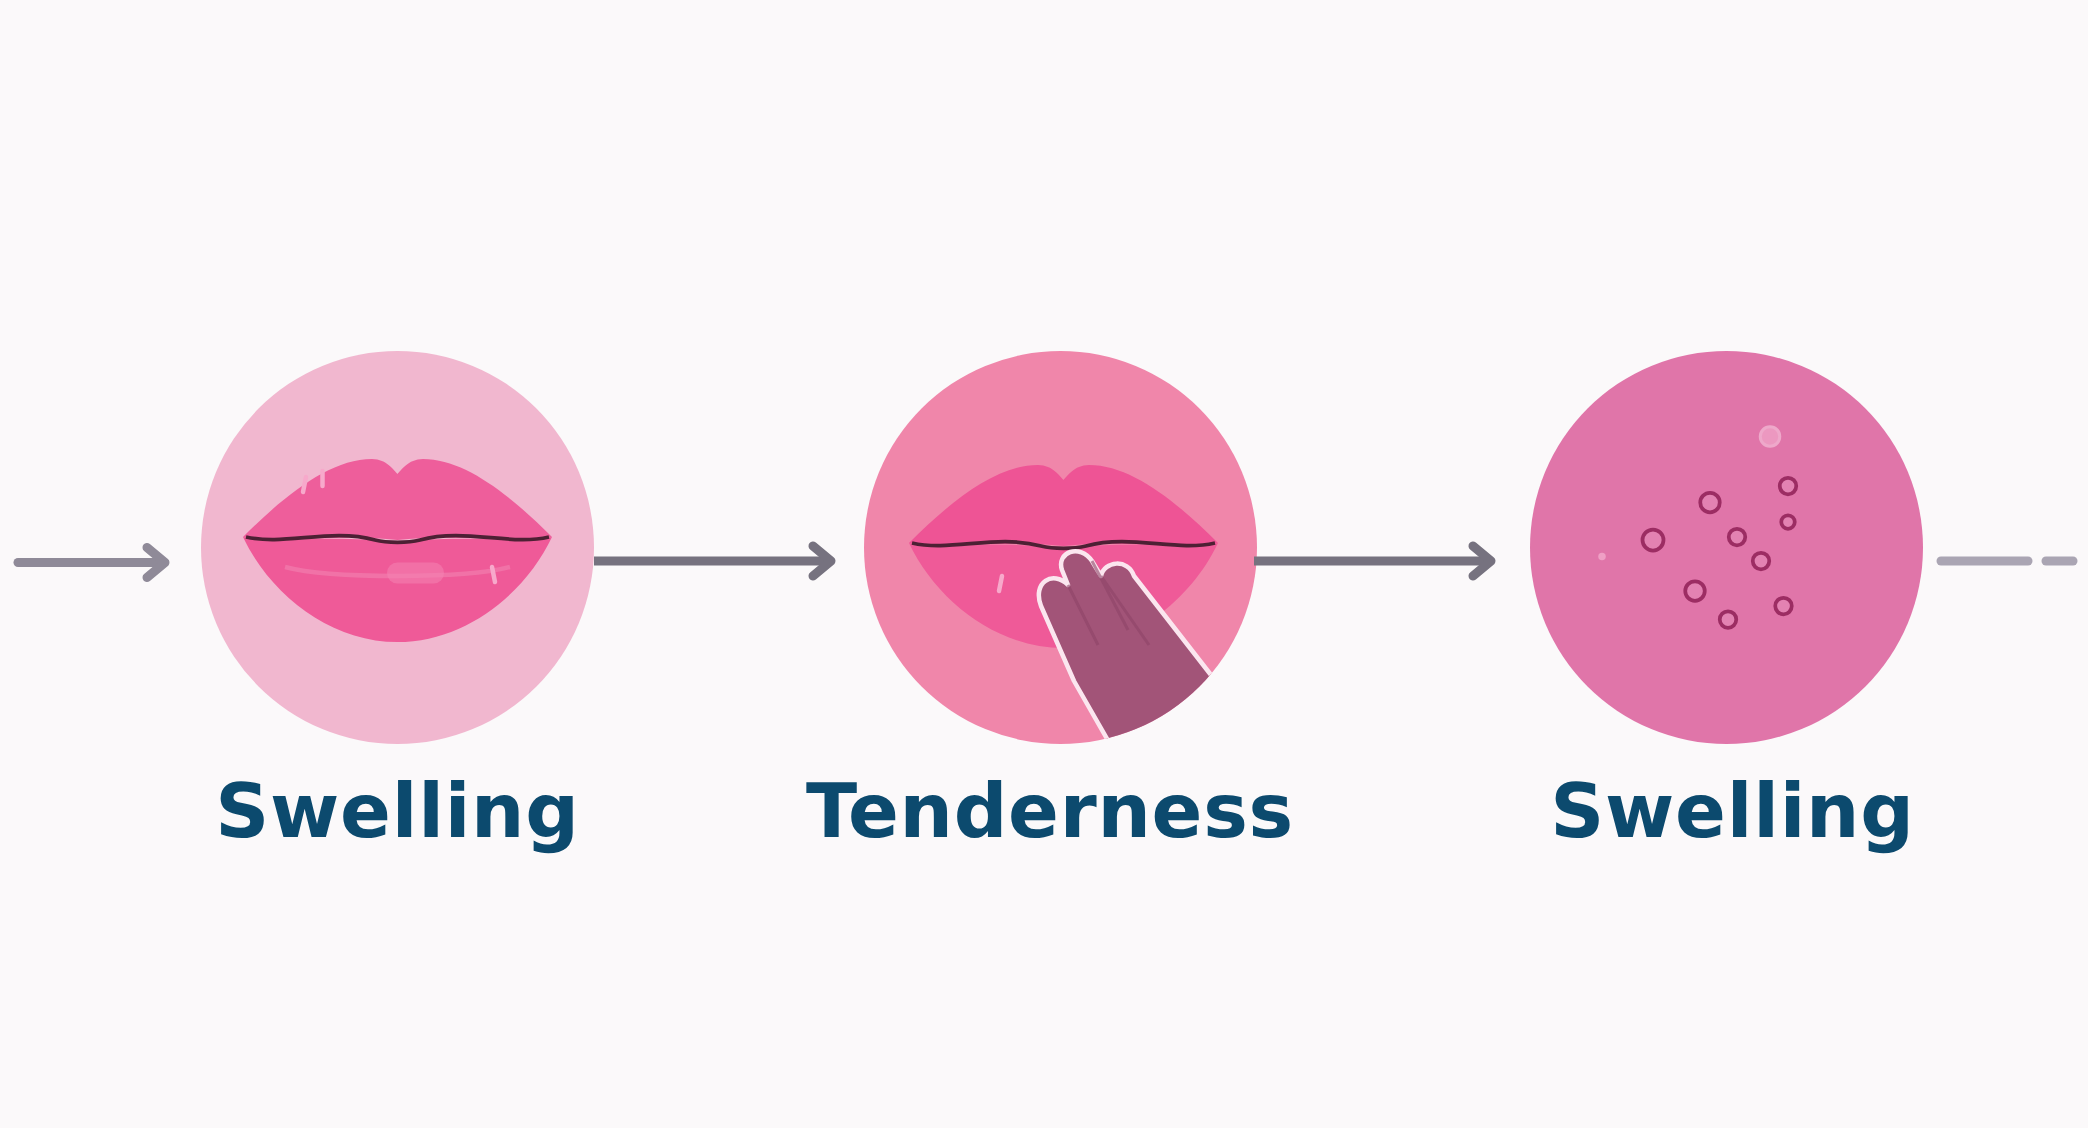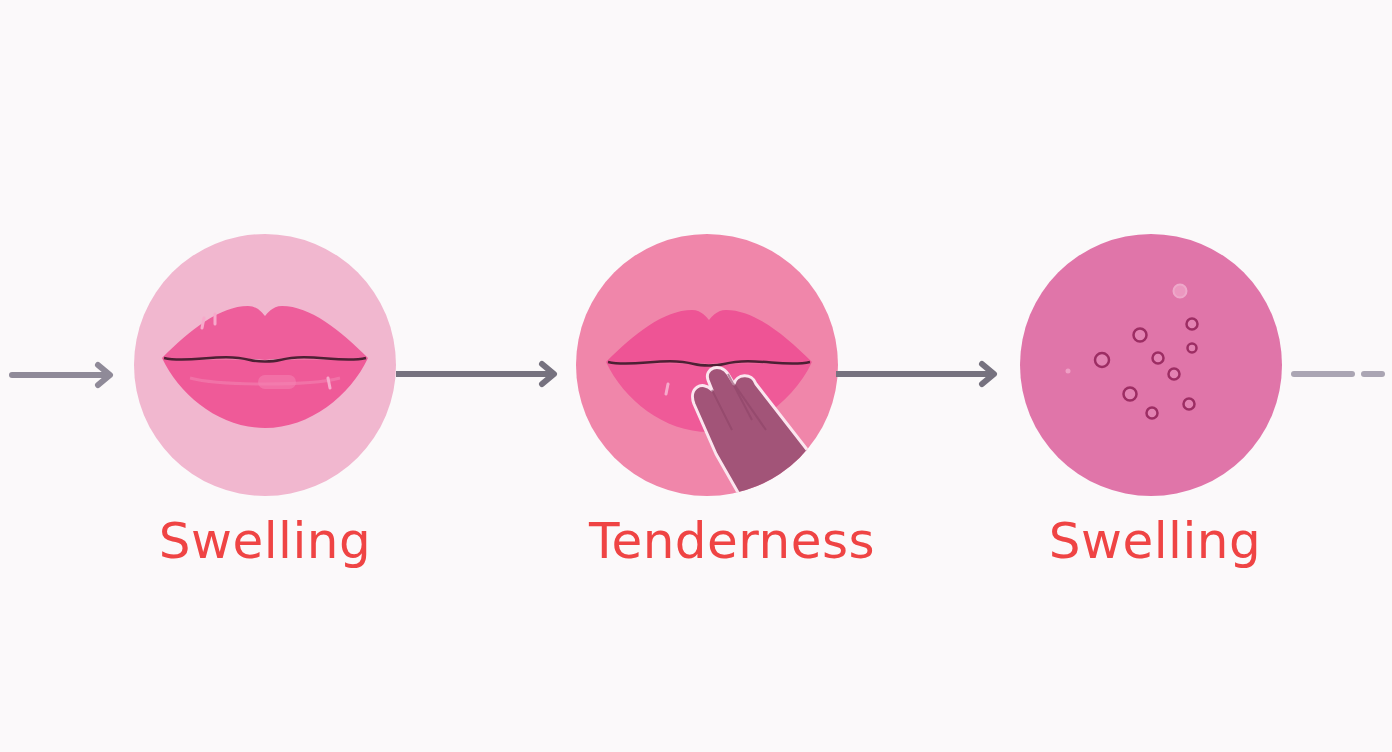--- a/index.html
+++ b/index.html
@@ -9,21 +9,21 @@
       position: relative; overflow: hidden;
       font-family: "DejaVu Sans", sans-serif;
     }
     .abs { position: absolute; }
     .circle {
       position: absolute; border-radius: 50%;
       width: 262px; height: 262px;
     }
     .label {
       position: absolute; width: 400px; text-align: center;
-      font-size: 50px; font-weight: normal; color: #ef4444;
+      font-size: 50px; font-weight: bold; color: #0c4a6e;
       letter-spacing: 0.5px; top: 512px;
     }
     svg { display: block; }
   </style>
 </head>
 <body>
 
 <div class="abs" style="left:8px;top:360px;">
   <svg width="108" height="30" viewBox="0 0 108 30">
     <line x1="4" y1="15" x2="100" y2="15" stroke="#8f8a98" stroke-width="6" stroke-linecap="round"></line>
@@ -59,21 +59,21 @@
     <g transform="translate(28,70)">
       <path d="M2,58 C30,30 60,6 88,6 C98,6 103,14 105,16 C107,14 112,6 122,6 C150,6 180,30 208,58 C180,62 140,56 105,60 C70,56 30,62 2,58 Z" fill="#ee5495"></path>
       <path d="M2,58 C30,62 70,56 105,62 C140,56 180,62 208,58 C190,96 150,128 105,128 C60,128 20,96 2,58 Z" fill="#ef5a98"></path>
       <path d="M4,58 C30,64 60,52 90,60 C98,62 112,62 120,60 C150,52 180,64 206,58" fill="none" stroke="#4d2034" stroke-width="2.5"></path>
       <line x1="64" y1="80" x2="62" y2="90" stroke="#f7a9cb" stroke-width="3" stroke-linecap="round"></line>
     </g>
     <path d="M118,170 C112,154 126,146 136,156 L132,146 C128,134 144,128 152,140 L158,150 C160,140 176,138 180,150 L250,240 L250,290 L180,290 L140,220 Z" fill="#a25478" stroke="#fbe6ef" stroke-width="3" stroke-linejoin="round"></path>
     <path d="M136,156 L156,196 M152,140 L176,186 M158,150 L190,196" fill="none" stroke="#8d4468" stroke-width="2" opacity="0.6"></path>
   </svg>
 </div>
-<div class="label" style="left:532px;">Tenderness</div>
+<div class="label" style="left:500px;">Tenderness</div>
 
 <div class="abs" style="left:836px;top:358px;">
   <svg width="166" height="32" viewBox="0 0 166 32">
     <line x1="0" y1="16" x2="156" y2="16" stroke="#76727f" stroke-width="6"></line>
     <polyline points="146,6 158,16 146,26" fill="none" stroke="#76727f" stroke-width="6" stroke-linecap="round" stroke-linejoin="round"></polyline>
   </svg>
 </div>
 
 <div class="circle" style="left:1020px;top:234px;background:#e075a9;"></div>
 <div class="abs" style="left:1020px;top:234px;">

